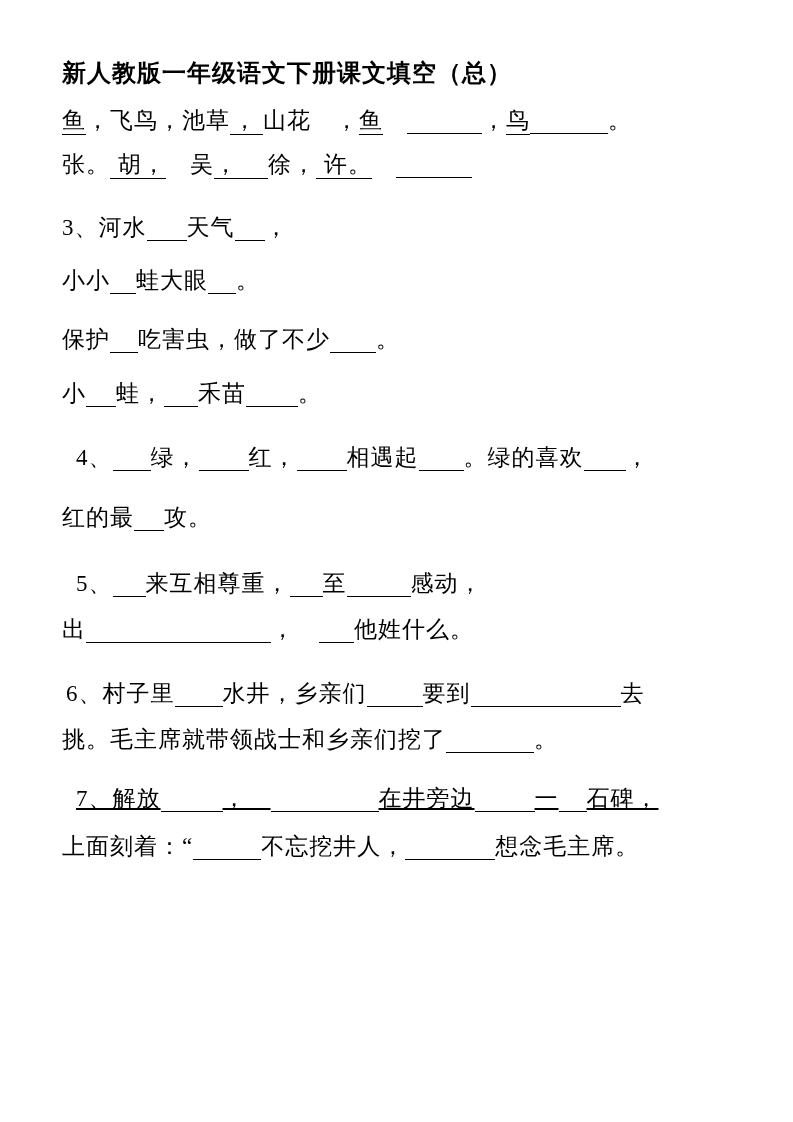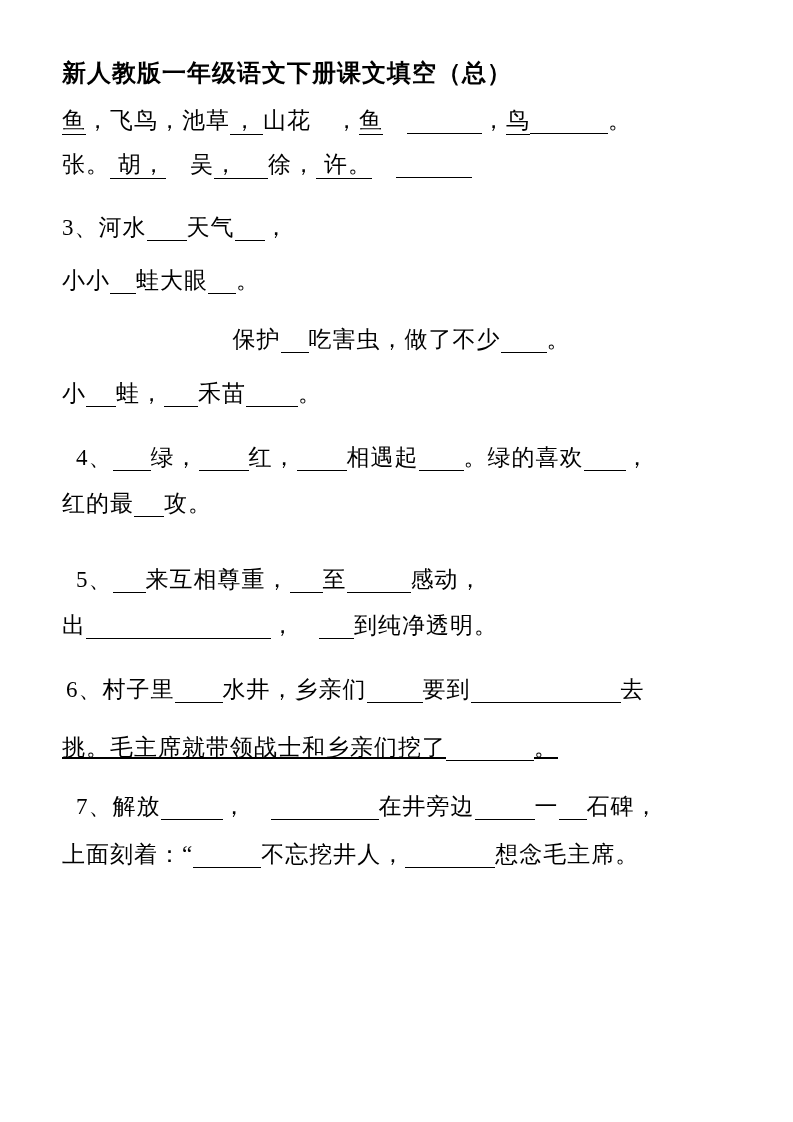--- a/index.html
+++ b/index.html
@@ -43,24 +43,24 @@
 </head>
 <body>
 
 <div class="page">
   <div class="title">新人教版一年级语文下册课文填空（总）</div>
   <div class="lines">
       <div class="line" style="margin-top: 15px;"><span class="bt">鱼</span><span class="txt">，飞鸟，池草</span><span class="bt" style="padding-left: 3px; padding-right: 6px;">，</span><span class="txt">山花　，</span><span class="bt">鱼</span><span class="txt">　</span><span class="bk" style="width: 75px;"></span><span class="txt">，</span><span class="bt">鸟</span><span class="bk" style="width: 78px;"></span><span class="txt">。</span></div>
       <div class="line" style="margin-top: 12px;"><span class="txt">张。</span><span class="bt" style="padding-left: 8px;">胡，</span><span class="txt">　吴</span><span class="bt" style="padding-right: 30px;">，</span><span class="txt">徐，</span><span class="bt" style="padding-left: 8px;">许。</span><span class="txt">　</span><span class="bk" style="width: 76px;"></span></div>
       <div class="line" style="margin-top: 31px; "><span class="txt">3、河水</span><span class="bk" style="width: 40px;"></span><span class="txt">天气</span><span class="bk" style="width: 30px;"></span><span class="txt">，</span></div>
       <div class="line" style="margin-top: 21px;"><span class="txt">小小</span><span class="bk" style="width: 26px;"></span><span class="txt">蛙大眼</span><span class="bk" style="width: 28px;"></span><span class="txt">。</span></div>
-      <div class="line" style="margin-top: 27px; text-align: center;"><span class="txt">保护</span><span class="bk" style="width: 28px;"></span><span class="txt">吃害虫，做了不少</span><span class="bk" style="width: 46px;"></span><span class="txt">。</span></div>
+      <div class="line" style="margin-top: 27px;"><span class="txt">保护</span><span class="bk" style="width: 28px;"></span><span class="txt">吃害虫，做了不少</span><span class="bk" style="width: 46px;"></span><span class="txt">。</span></div>
       <div class="line" style="margin-top: 22px;"><span class="txt">小</span><span class="bk" style="width: 30px;"></span><span class="txt">蛙，</span><span class="bk" style="width: 34px;"></span><span class="txt">禾苗</span><span class="bk" style="width: 52px;"></span><span class="txt">。</span></div>
       <div class="line" style="margin-top: 32px; margin-left: 14px;"><span class="txt">4、</span><span class="bk" style="width: 38px;"></span><span class="txt">绿，</span><span class="bk" style="width: 50px;"></span><span class="txt">红，</span><span class="bk" style="width: 50px;"></span><span class="txt">相遇起</span><span class="bk" style="width: 45px;"></span><span class="txt">。绿的喜欢</span><span class="bk" style="width: 42px;"></span><span class="txt">，</span></div>
-      <div class="line" style="margin-top: 14px;"><span class="txt">红的最</span><span class="bk" style="width: 30px;"></span><span class="txt">攻。</span></div>
-      <div class="line" style="margin-top: 44px; margin-left: 14px;"><span class="txt">5、</span><span class="bk" style="width: 33px;"></span><span class="txt">来互相尊重，</span><span class="bk" style="width: 33px;"></span><span class="txt">至</span><span class="bk" style="width: 64px;"></span><span class="txt">感动，</span></div>
-      <div class="line" style="margin-top: 14px;"><span class="txt">出</span><span class="bk" style="width: 185px;"></span><span class="txt">，　</span><span class="bk" style="width: 35px;"></span><span class="txt">到纯净透明。</span></div>
+      <div class="line" style="margin-top: 28px;"><span class="txt">红的最</span><span class="bk" style="width: 30px;"></span><span class="txt">攻。</span></div>
+      <div class="line" style="margin-top: 34px; margin-left: 14px;"><span class="txt">5、</span><span class="bk" style="width: 33px;"></span><span class="txt">来互相尊重，</span><span class="bk" style="width: 33px;"></span><span class="txt">至</span><span class="bk" style="width: 64px;"></span><span class="txt">感动，</span></div>
+      <div class="line" style="margin-top: 14px;"><span class="txt">出</span><span class="bk" style="width: 185px;"></span><span class="txt">，　</span><span class="bk" style="width: 35px;"></span><span class="txt">他姓什么。</span></div>
       <div class="line" style="margin-top: 32px; margin-left: 4px;"><span class="txt">6、村子里</span><span class="bk" style="width: 48px;"></span><span class="txt">水井，乡亲们</span><span class="bk" style="width: 56px;"></span><span class="txt">要到</span><span class="bk" style="width: 150px;"></span><span class="txt">去</span></div>
-      <div class="line" style="margin-top: 26px; text-decoration: underline;"><span class="txt">挑。毛主席就带领战士和乡亲们挖了</span><span class="bk" style="width: 88px;"></span><span class="txt">。</span></div>
-      <div class="line" style="margin-top: 27px; margin-left: 14px;"><span class="txt">7、解放</span><span class="bk" style="width: 62px;"></span><span class="txt">，　</span><span class="bk" style="width: 108px;"></span><span class="txt">在井旁边</span><span class="bk" style="width: 60px;"></span><span class="txt">一</span><span class="bk" style="width: 28px;"></span><span class="txt">石碑，</span></div>
+      <div class="line" style="margin-top: 14px;"><span class="txt">挑。毛主席就带领战士和乡亲们挖了</span><span class="bk" style="width: 88px;"></span><span class="txt">。</span></div>
+      <div class="line" style="margin-top: 27px; margin-left: 14px; text-decoration: underline;"><span class="txt">7、解放</span><span class="bk" style="width: 62px;"></span><span class="txt">，　</span><span class="bk" style="width: 108px;"></span><span class="txt">在井旁边</span><span class="bk" style="width: 60px;"></span><span class="txt">一</span><span class="bk" style="width: 28px;"></span><span class="txt">石碑，</span></div>
       <div class="line" style="margin-top: 16px;"><span class="txt">上面刻着：“</span><span class="bk" style="width: 68px;"></span><span class="txt">不忘挖井人，</span><span class="bk" style="width: 90px;"></span><span class="txt">想念毛主席。</span></div>
     </div>
 </div>
 
 </body></html>

